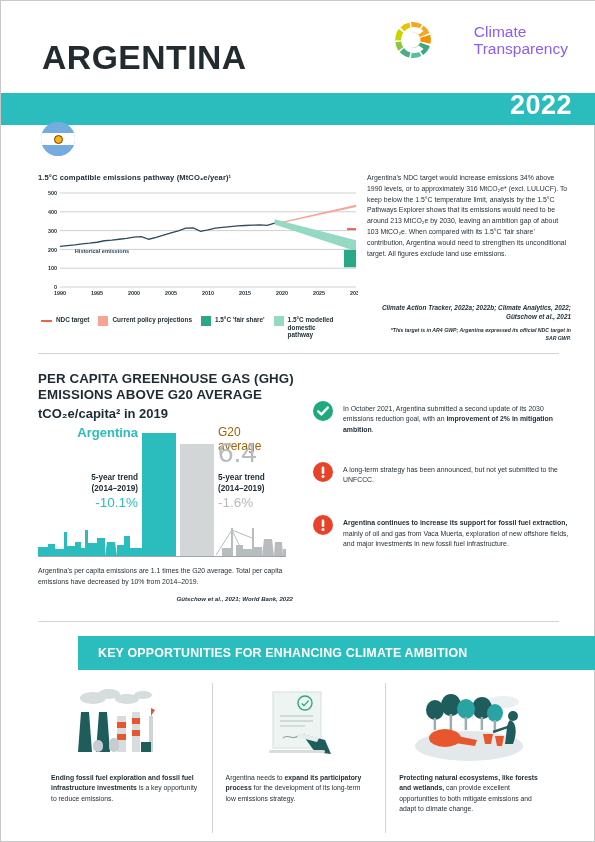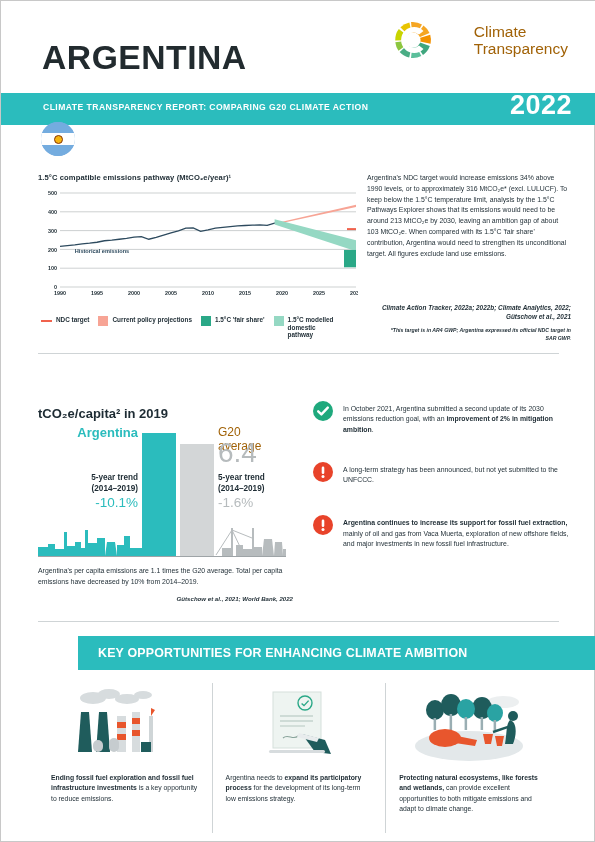--- a/index.html
+++ b/index.html
@@ -28,21 +28,21 @@
     font-family: "Liberation Sans", sans-serif;
     transform: scaleX(1.02);
     transform-origin: left center;
   }
   .logo-wrap {
     position: absolute; right: 28px; top: 18px;
     display: flex; align-items: center; gap: 8px;
   }
   .logo-mark { width: 42px; height: 42px; }
   .logo-text {
-    font-size: 15.5px; line-height: 17px; color: #a16207; font-weight: 400; margin-left: 32px;
+    font-size: 15.5px; line-height: 17px; color: #8b5cf6; font-weight: 400; margin-left: 32px;
   }
 
   
   .teal-bar {
     position: absolute; left: 0; top: 92px; width: 595px; height: 32px;
     background: #2bbcbd;
   }
   .teal-bar-label {
     position: absolute; left: 42px; top: 9px;
     color: #ffffff; font-size: 8.6px; font-weight: 700;
@@ -235,21 +235,20 @@
         </svg>
       </span>
       <span class="logo-text">
         <span>Climate</span><br>
         <span>Transparency</span>
       </span>
     </div>
   </div>
 
   <div class="teal-bar">
-    <div class="teal-bar-label">CLIMATE TRANSPARENCY REPORT: COMPARING G20 CLIMATE ACTION</div>
     <div class="year-label">2022</div>
   </div>
 
   <div class="flag-badge">
     <div class="flag-stripe-top"></div>
     <div class="flag-stripe-mid"></div>
     <div class="flag-stripe-bot"></div>
     <div class="flag-sun"></div>
   </div>
 
@@ -308,20 +307,21 @@
     </div>
 
     <div class="right-text">Argentina's NDC target would increase emissions 34% above 1990 levels, or to approximately 316 MtCO₂e* (excl. LULUCF). To keep below the 1.5°C temperature limit, analysis by the 1.5°C Pathways Explorer shows that its emissions would need to be around 213 MtCO₂e by 2030, leaving an ambition gap of about 103 MtCO₂e. When compared with its 1.5°C 'fair share' contribution, Argentina would need to strengthen its unconditional target. All figures exclude land use emissions.</div>
     <div class="src-line">Climate Action Tracker, 2022a; 2022b; Climate Analytics, 2022; Gütschow et al., 2021</div>
     <div class="foot-note">*This target is in AR4 GWP; Argentina expressed its official NDC target in SAR GWP.</div>
   </div>
 
   <div class="hr-rule" style="top:352px;"></div>
 
   <div class="percap">
+    <div class="sec-title percap-title">PER CAPITA GREENHOUSE GAS (GHG) EMISSIONS ABOVE G20 AVERAGE</div>
     <div class="percap-sub">tCO₂e/capita² in 2019</div>
 
     <div class="bars-wrap">
       <div class="lbl-arg-name">Argentina</div>
       <div class="lbl-arg-trend">
         <span>5-year trend</span><br>
         <span>(2014–2019)</span>
       </div>
       <div class="lbl-arg-pct">-10.1%</div>
 

